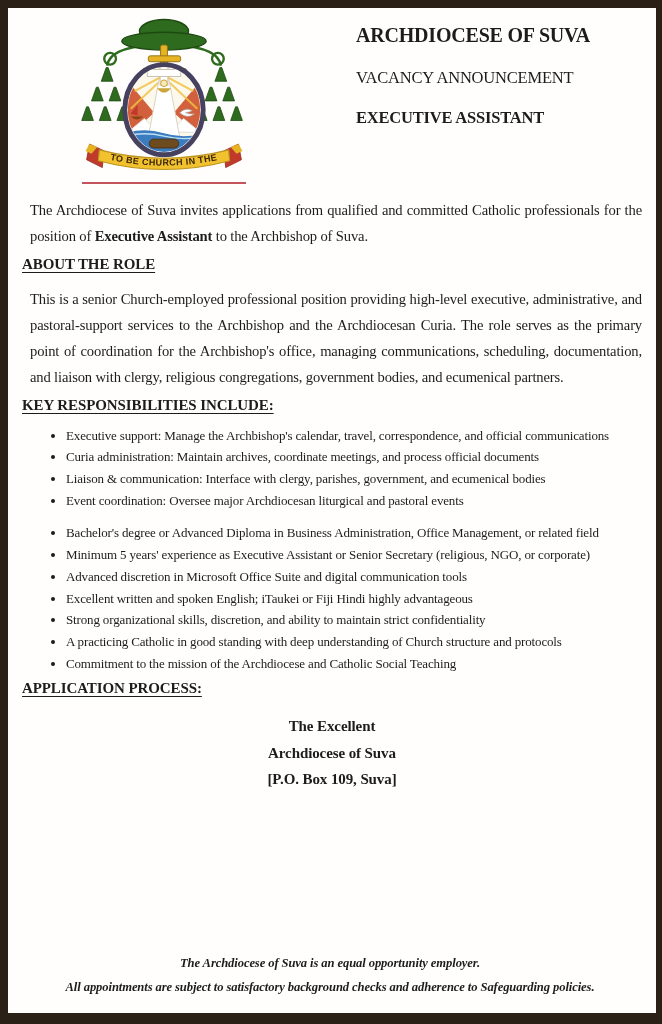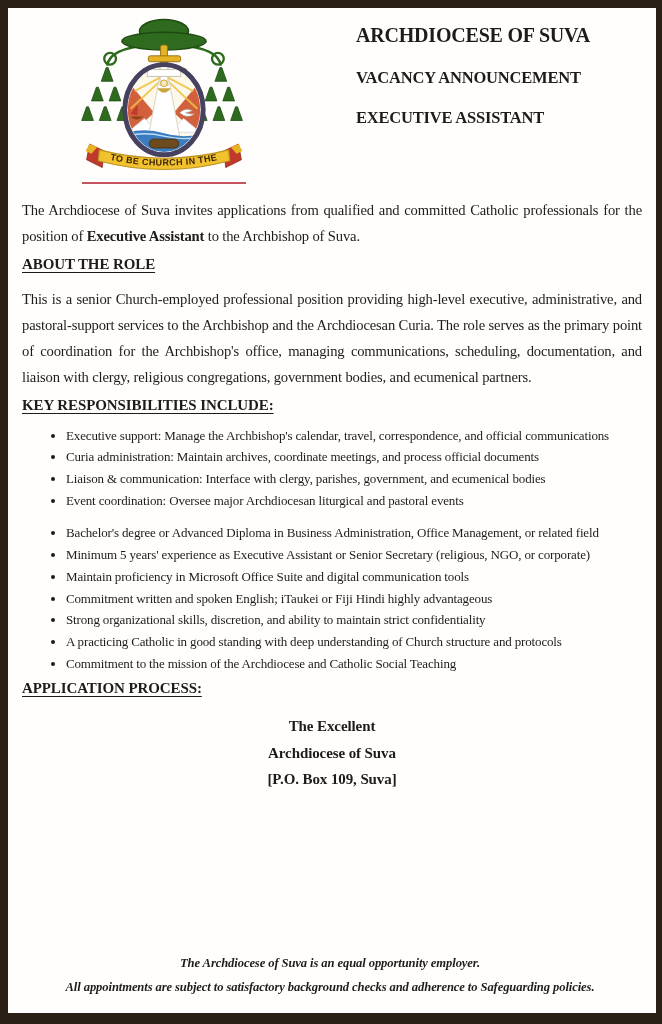--- a/index.html
+++ b/index.html
@@ -15,25 +15,25 @@
     color:#1d1c1a;
     overflow:hidden;
     padding:2px 8px 0 8px;
   }
   
   .header{display:flex;align-items:flex-start;}
   .crest-wrap{width:296px;display:flex;flex-direction:column;align-items:center;padding-top:4px;}
   .crest-underline{width:164px;border:none;border-top:2px solid #c4545e;margin:2px 0 0 0;}
   .titles{flex:1;padding:14px 0 0 44px;}
   .title-org{font-size:20px;font-weight:bold;letter-spacing:-0.2px;margin:0 0 0 0;}
-  .title-vacancy{font-size:16.5px;font-weight:bold;letter-spacing:-0.2px;margin:21px 0 0 0;}
+  .title-vacancy{font-size:16.5px;font-weight:normal;letter-spacing:-0.2px;margin:21px 0 0 0;}
   .title-position{font-size:16.5px;font-weight:bold;letter-spacing:-0.2px;margin:20px 0 0 0;}
   
   .content{padding:0 6px 0 6px;}
-  p.body{font-size:14.6px;line-height:1.8;margin:13px 0 0 0;text-align:justify;letter-spacing:-0.15px;}
+  p.body{font-size:14.6px;line-height:1.8;margin:13px 0 0 8px;text-align:justify;letter-spacing:-0.15px;}
   .section-heading{
     font-size:15px;font-weight:bold;text-decoration:underline;
     text-underline-offset:3px;margin:6px 0 0 0;letter-spacing:-0.1px;
   }
   ul.bullets{margin:11px 0 0 0;padding:0 0 0 44px;list-style:disc;}
   ul.bullets li{font-size:13px;line-height:1.67;letter-spacing:-0.15px;}
   
   .address{margin-top:16px;text-align:center;font-size:15px;font-weight:bold;line-height:1.75;letter-spacing:-0.1px;}
   .footer{
     position:absolute;left:0;right:4px;bottom:13px;
@@ -153,22 +153,22 @@
     <ul class="bullets">
       <li>Executive support: Manage the Archbishop's calendar, travel, correspondence, and official communications</li>
       <li>Curia administration: Maintain archives, coordinate meetings, and process official documents</li>
       <li>Liaison &amp; communication: Interface with clergy, parishes, government, and ecumenical bodies</li>
       <li>Event coordination: Oversee major Archdiocesan liturgical and pastoral events</li>
     </ul>
 
     <ul class="bullets">
       <li>Bachelor's degree or Advanced Diploma in Business Administration, Office Management, or related field</li>
       <li>Minimum 5 years' experience as Executive Assistant or Senior Secretary (religious, NGO, or corporate)</li>
-      <li>Maintain proficiency in Microsoft Office Suite and digital communication tools</li>
-      <li>Commitment written and spoken English; iTaukei or Fiji Hindi highly advantageous</li>
+      <li>Advanced discretion in Microsoft Office Suite and digital communication tools</li>
+      <li>Excellent written and spoken English; iTaukei or Fiji Hindi highly advantageous</li>
       <li>Strong organizational skills, discretion, and ability to maintain strict confidentiality</li>
       <li>A practicing Catholic in good standing with deep understanding of Church structure and protocols</li>
       <li>Commitment to the mission of the Archdiocese and Catholic Social Teaching</li>
     </ul>
 
     <div class="section-heading">APPLICATION PROCESS:</div>
 
     <div class="address">
       <div>The Excellent</div>
       <div>Archdiocese of Suva</div>

